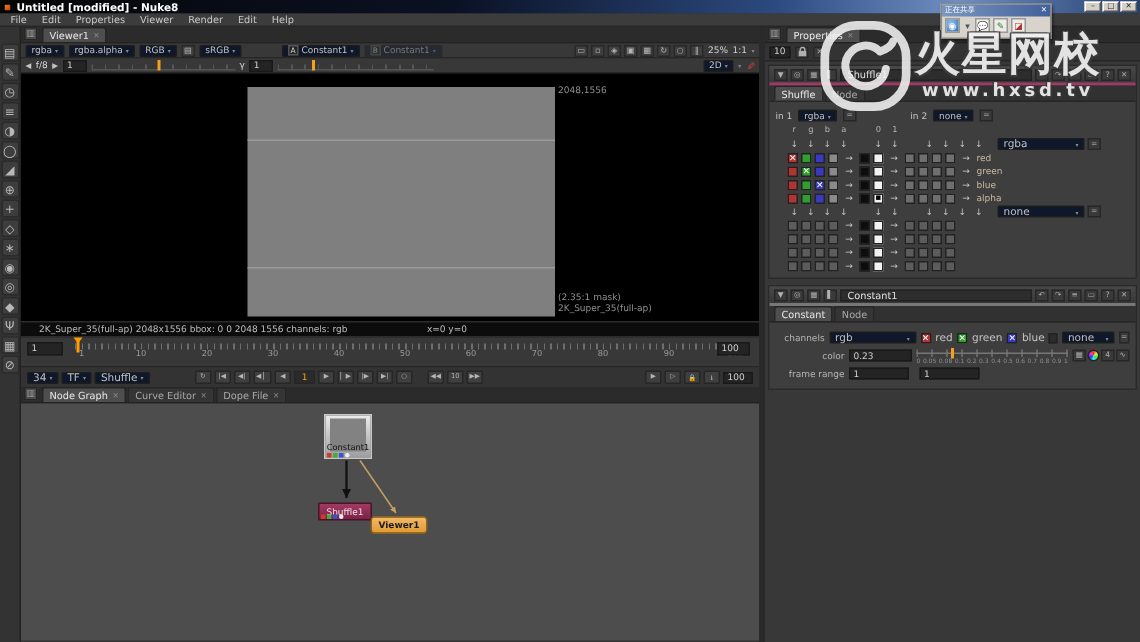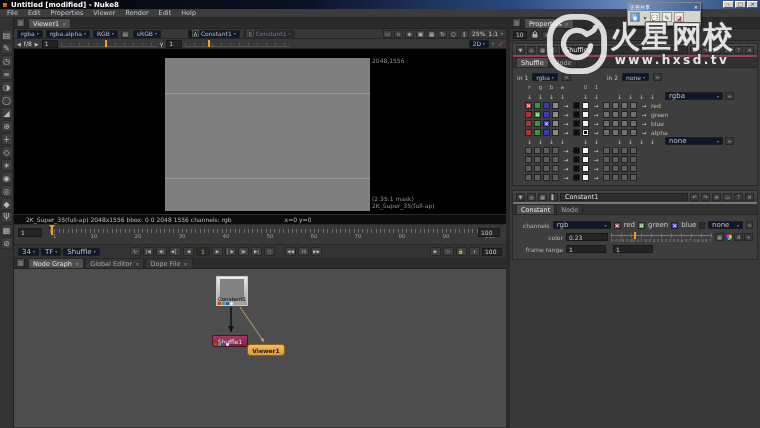--- a/index.html
+++ b/index.html
@@ -371,21 +371,21 @@
 </div>
 
 <div id="bottom-pane">
   <div class="tabbar" id="bottom-tabbar">
     <span class="pane-ico">▥</span>
   <div class="tab active">
         <span>Node Graph</span>
         <span class="x">✕</span>
       </div>
       <div class="tab">
-        <span>Global Editor</span>
+        <span>Curve Editor</span>
         <span class="x">✕</span>
       </div>
       <div class="tab">
         <span>Dope File</span>
         <span class="x">✕</span>
       </div>
     </div>
   <div id="node-canvas">
     <svg id="edges">
       <defs>

